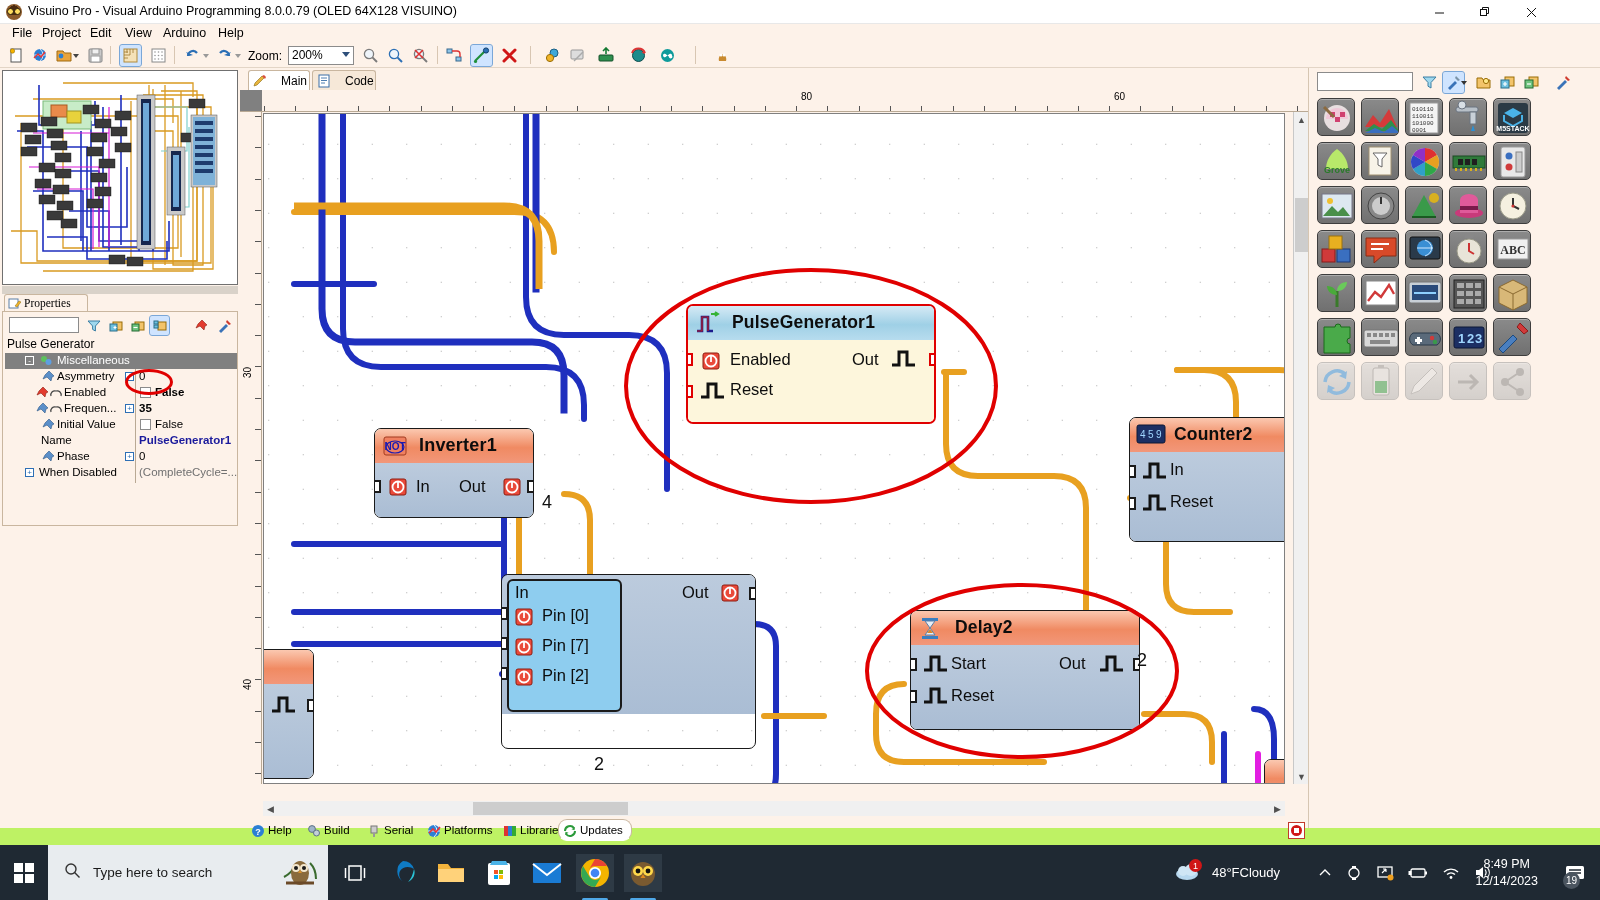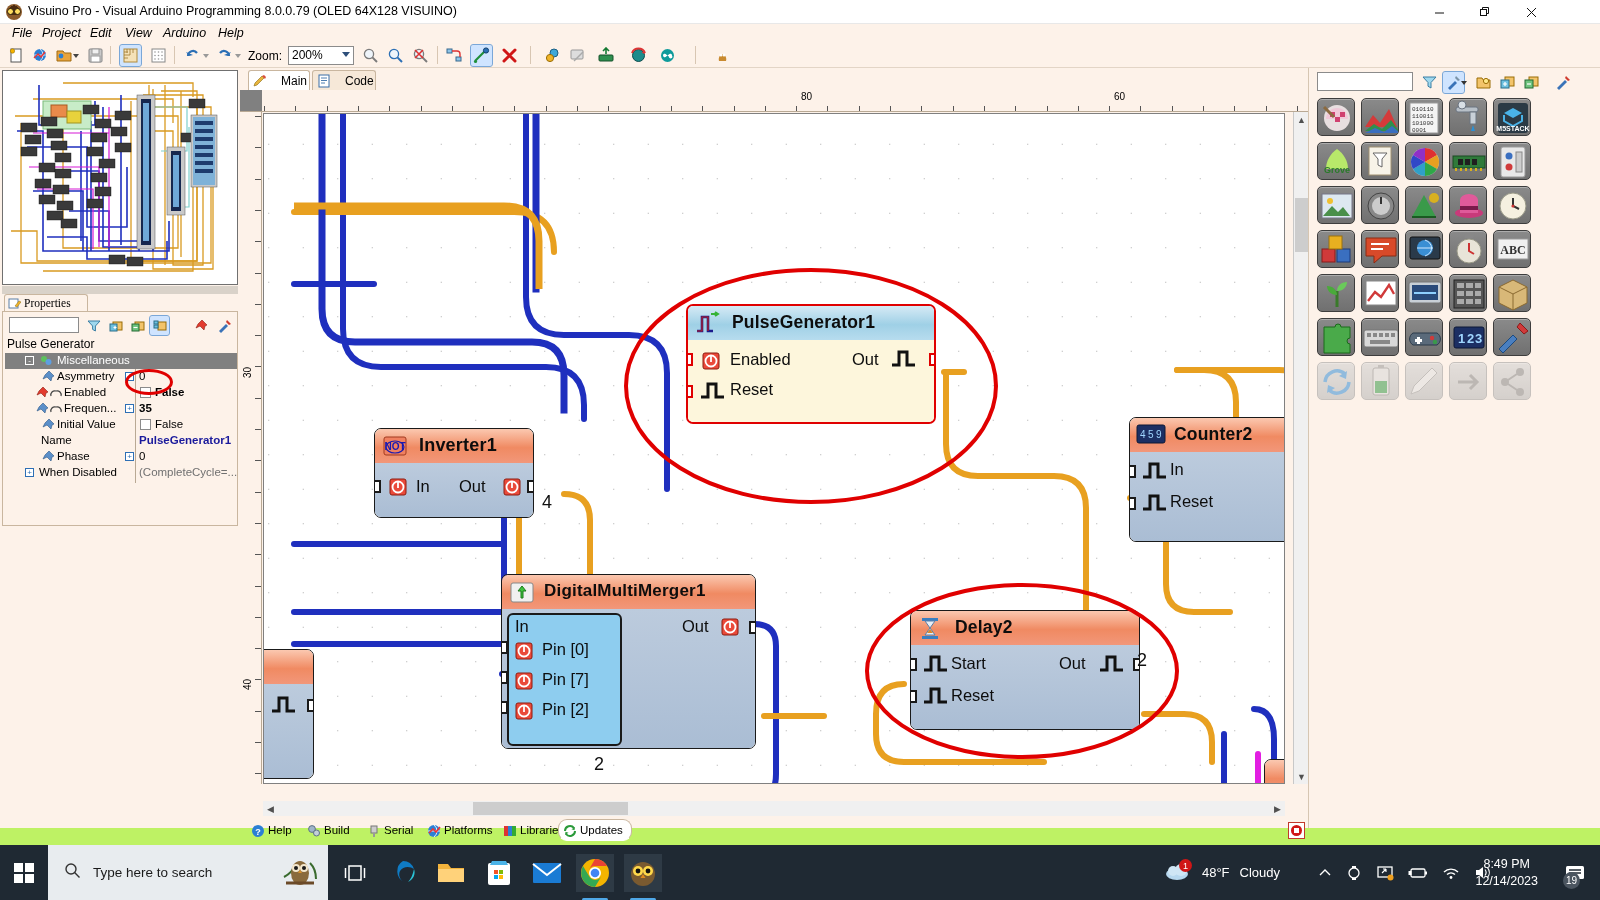--- a/index.html
+++ b/index.html
@@ -18,21 +18,21 @@
   .titlebar .tlogo { position:absolute; left:6px; top:4px; width:16px; height:16px;
      border-radius:50%; background:radial-gradient(circle at 50% 40%, #4a2a10 0 40%, #8b5a2b 41% 100%); }
   .titlebar .tlogo:before, .titlebar .tlogo:after { content:""; position:absolute; top:4px; width:5px; height:5px;
      border-radius:50%; background:#ffdc5e; border:1px solid #2a1a08;}
   .titlebar .tlogo:before { left:1px; } .titlebar .tlogo:after { right:1px; }
   .titlebar .ttext { position:absolute; left:28px; top:4px; font-size:12.5px; color:#000; white-space:nowrap; }
   .wbtn { position:absolute; top:0; width:46px; height:24px; cursor:default;
      display:flex; align-items:center; justify-content:center; font-size:13px; color:#111;}
 
   
-  .menubar { position:absolute; left:0; top:24px; width:1600px; height:18px; background:#fdf2e9;font-style:italic;}
+  .menubar { position:absolute; left:0; top:24px; width:1600px; height:18px; background:#fdf2e9;}
   .menubar .mi { position:absolute; top:1px; font-size:12.5px; color:#000; padding:1px 6px; cursor:default;}
 
   
   .toolbar { position:absolute; left:0; top:42px; width:1600px; height:26px;
      background:#fdf2e9; border-bottom:1px solid #e3d5c6; }
   .tbtn { position:absolute; top:3px; width:21px; height:21px; display:flex;
      align-items:center; justify-content:center; font-size:13px; cursor:default; border-radius:2px;}
   .tbtn.pressed { background:#cfe4ff; outline:1px solid #7aa7d8; }
   .tbsep { position:absolute; top:4px; width:1px; height:18px; background:#d8c6b2; }
   .zoomlabel { position:absolute; top:7px; font-size:12px; color:#000; }
@@ -827,28 +827,20 @@
             <svg width="26" height="17" viewBox="0 0 26 17">
                 <path d="M1 15h7V2h8v13h8" stroke="#111" stroke-width="3" fill="none"></path>
               </svg></span>
           <span class="pinlabel" style="left:40px;top:40px;">Reset</span>
           <div class="port" style="left:-7px;top:13px;"></div>
           <div class="port" style="left:-7px;top:45px;"></div>
         </div>
       </div>
 
       <div class="blk" style="left:237px; top:460px; width:255px; height:175px;">
-        <div class="hd orange">
-          <span class="hdicon">
-            <svg width="28" height="25" viewBox="0 0 28 25">
-                <rect x="2" y="3" width="22" height="19" rx="2" fill="#f0f0f0" stroke="#888"></rect>
-              <path d="M13 6l4 5h-3v7h-2v-7H9z" fill="#3fc33f" stroke="#1a7a1a"></path>
-              </svg></span>
-          <span class="hdtitle" style="left:42px;font-size:17px;">DigitalMultiMerger1</span>
-        </div>
         <div class="bd slate" style="height:139px;">
           <span class="pinlabel" style="left:180px;top:8px;">Out</span>
           <span class="plugicon" style="left:218px;top:8px;">
             <svg width="21" height="21" viewBox="0 0 21 21">
                 <rect x="2" y="2" width="16" height="16" rx="2" fill="#ea4a3a" stroke="#8e1c10"></rect>
                 <circle cx="10" cy="10" r="5.5" fill="none" stroke="#fff" stroke-width="1.8"></circle>
                 <line x1="10" y1="5" x2="10" y2="11" stroke="#fff" stroke-width="1.8"></line>
               </svg></span>
           <div class="port" style="right:-7px;top:12px;"></div>
 
@@ -1351,21 +1343,21 @@
 
   <div class="trayitem" style="right:320px;">
     <span style="position:relative;display:inline-block;margin-right:8px;">
       <svg width="30" height="24" viewBox="0 0 30 24">
           <ellipse cx="13" cy="15" rx="11" ry="6" fill="#b7d8ef"></ellipse>
           <circle cx="9" cy="12" r="5" fill="#cfe6f5"></circle>
           <circle cx="17" cy="11" r="6" fill="#cfe6f5"></circle>
         </svg>
       <span style="position:absolute;right:2px;top:0;width:13px;height:13px;border-radius:50%;background:#d01616;color:#fff;font-size:9px;display:flex;align-items:center;justify-content:center;">1</span>
     </span>
-    <span style="margin-right:10px;">48°F</span>
+    <span style="">48°F</span>
     <span>Cloudy</span>
   </div>
 
   <div class="trayitem" style="right:268px;">
     <svg width="14" height="14" viewBox="0 0 14 14">
         <path d="M2 9l5-5 5 5" stroke="#fff" fill="none" stroke-width="1.4"></path>
       </svg>
     </div>
   <div class="trayitem" style="right:238px;">
     <svg width="16" height="16" viewBox="0 0 16 16">

